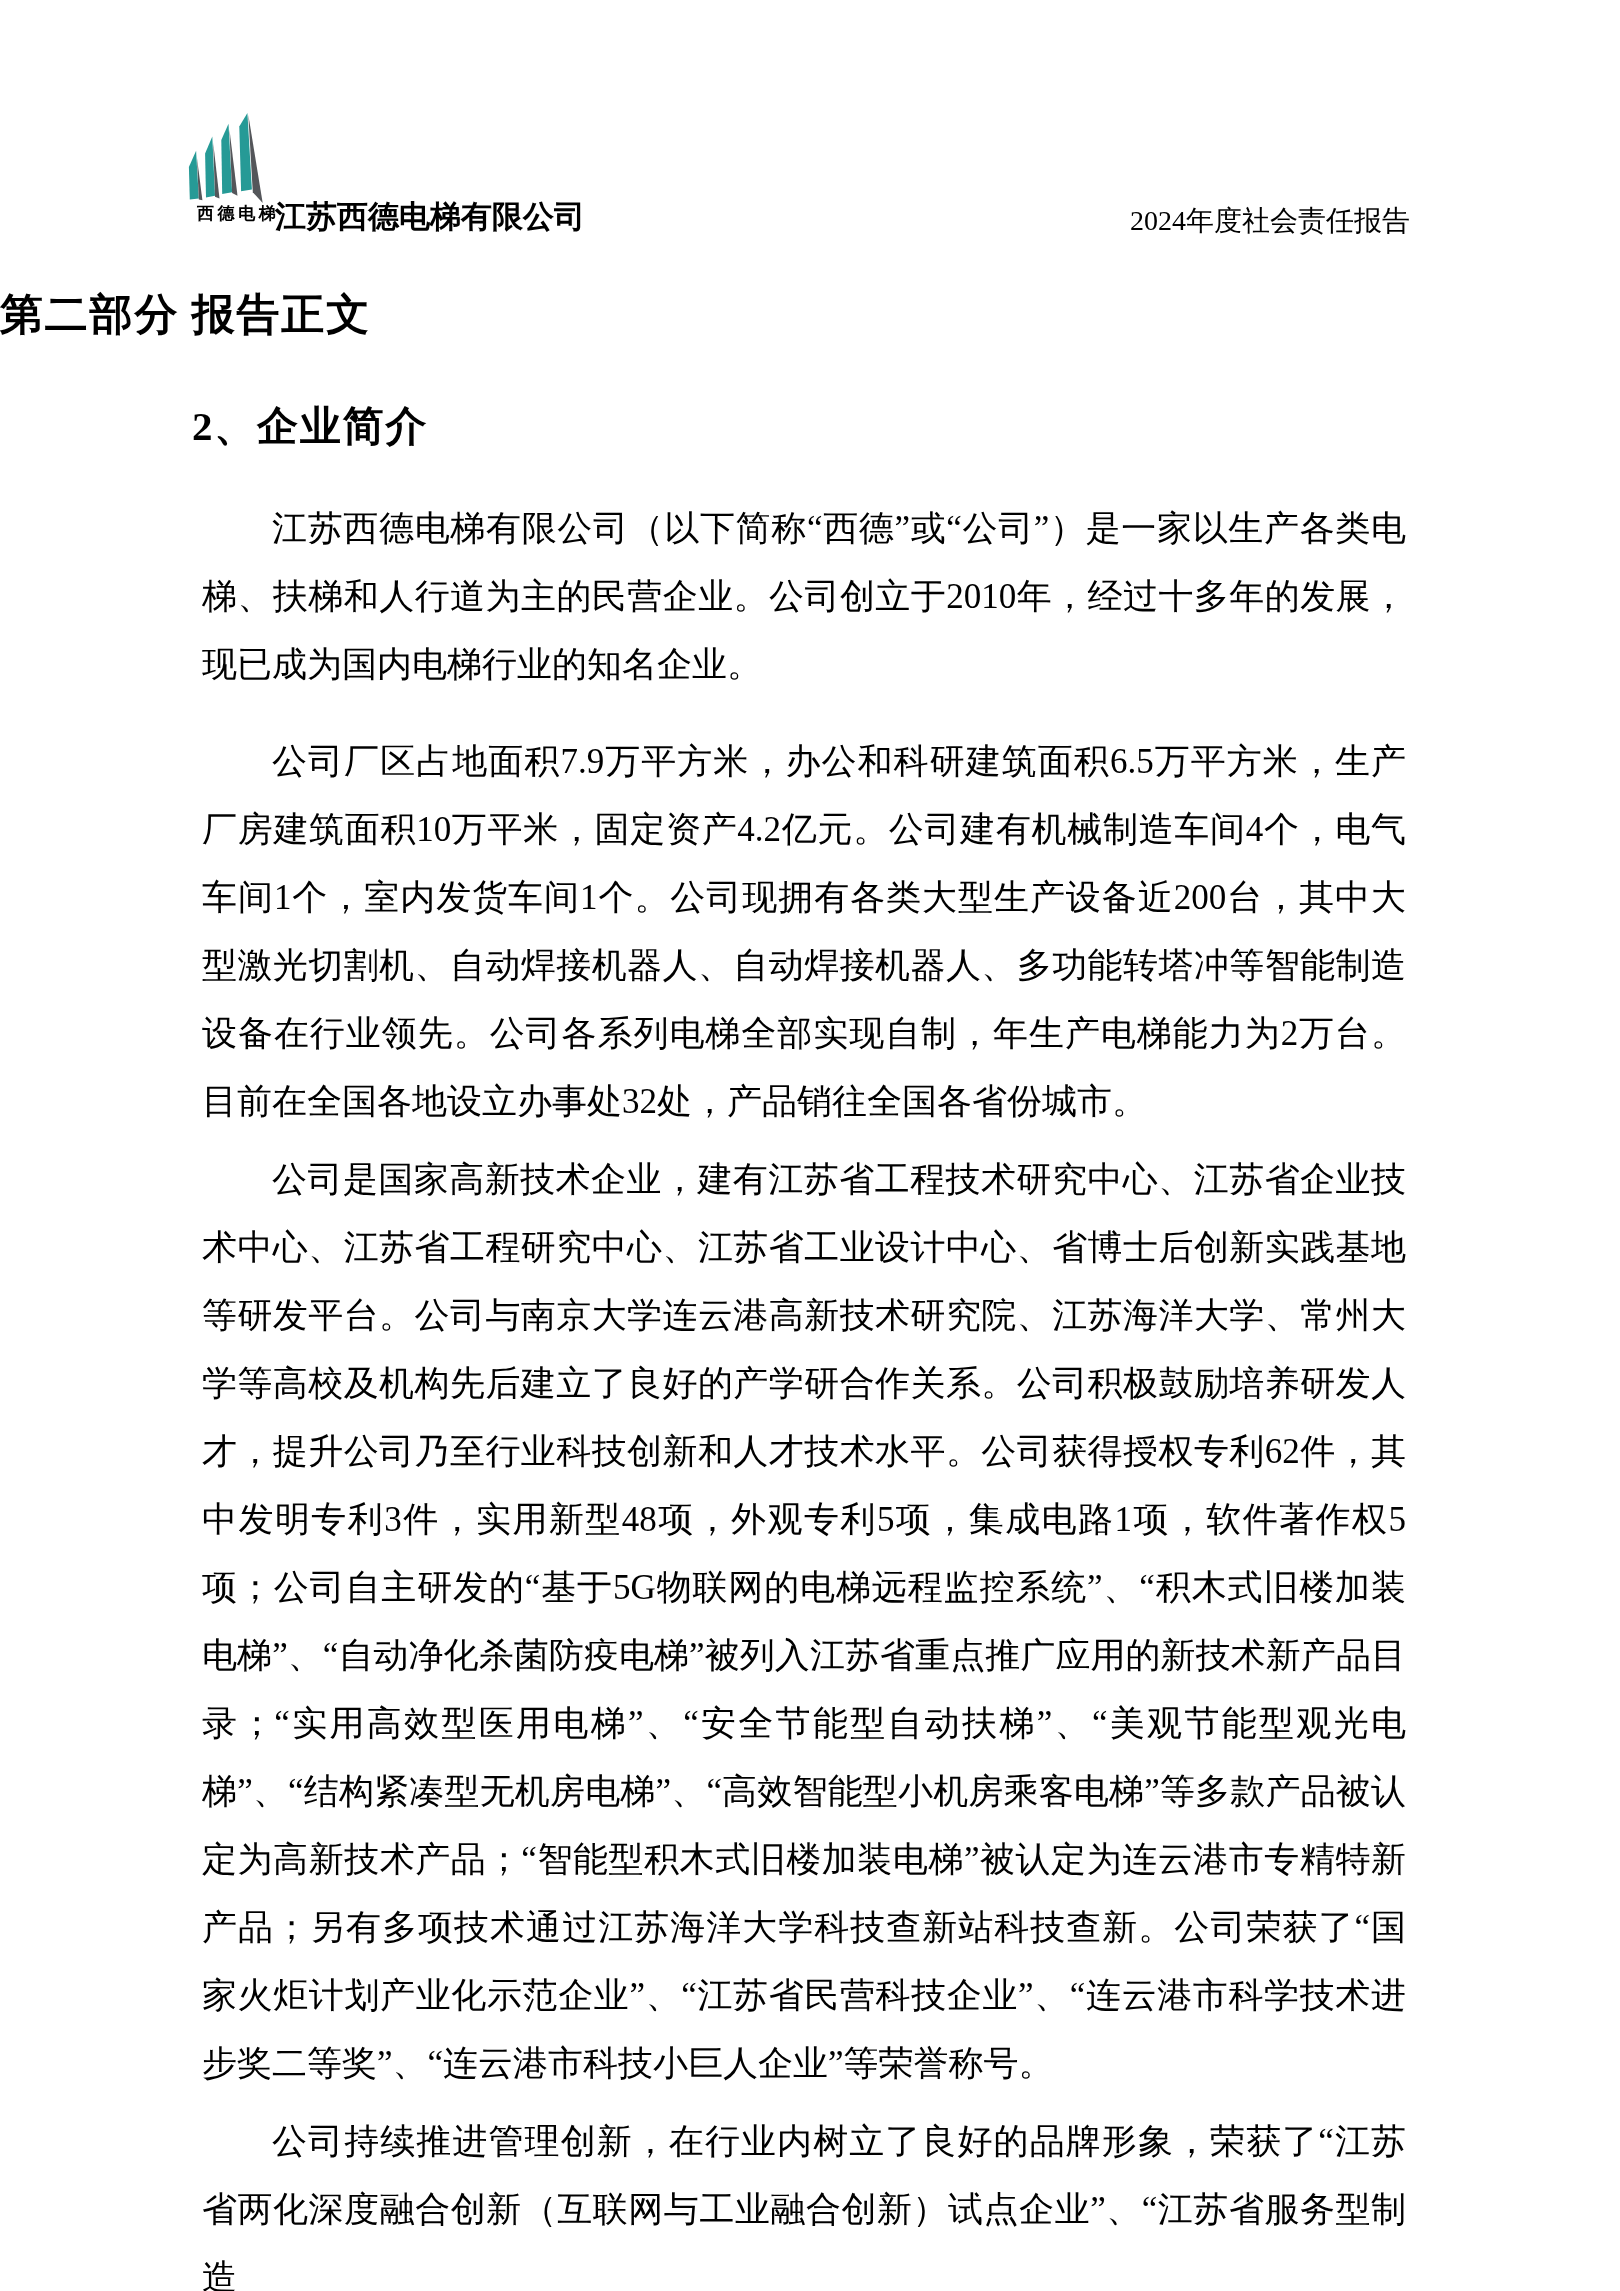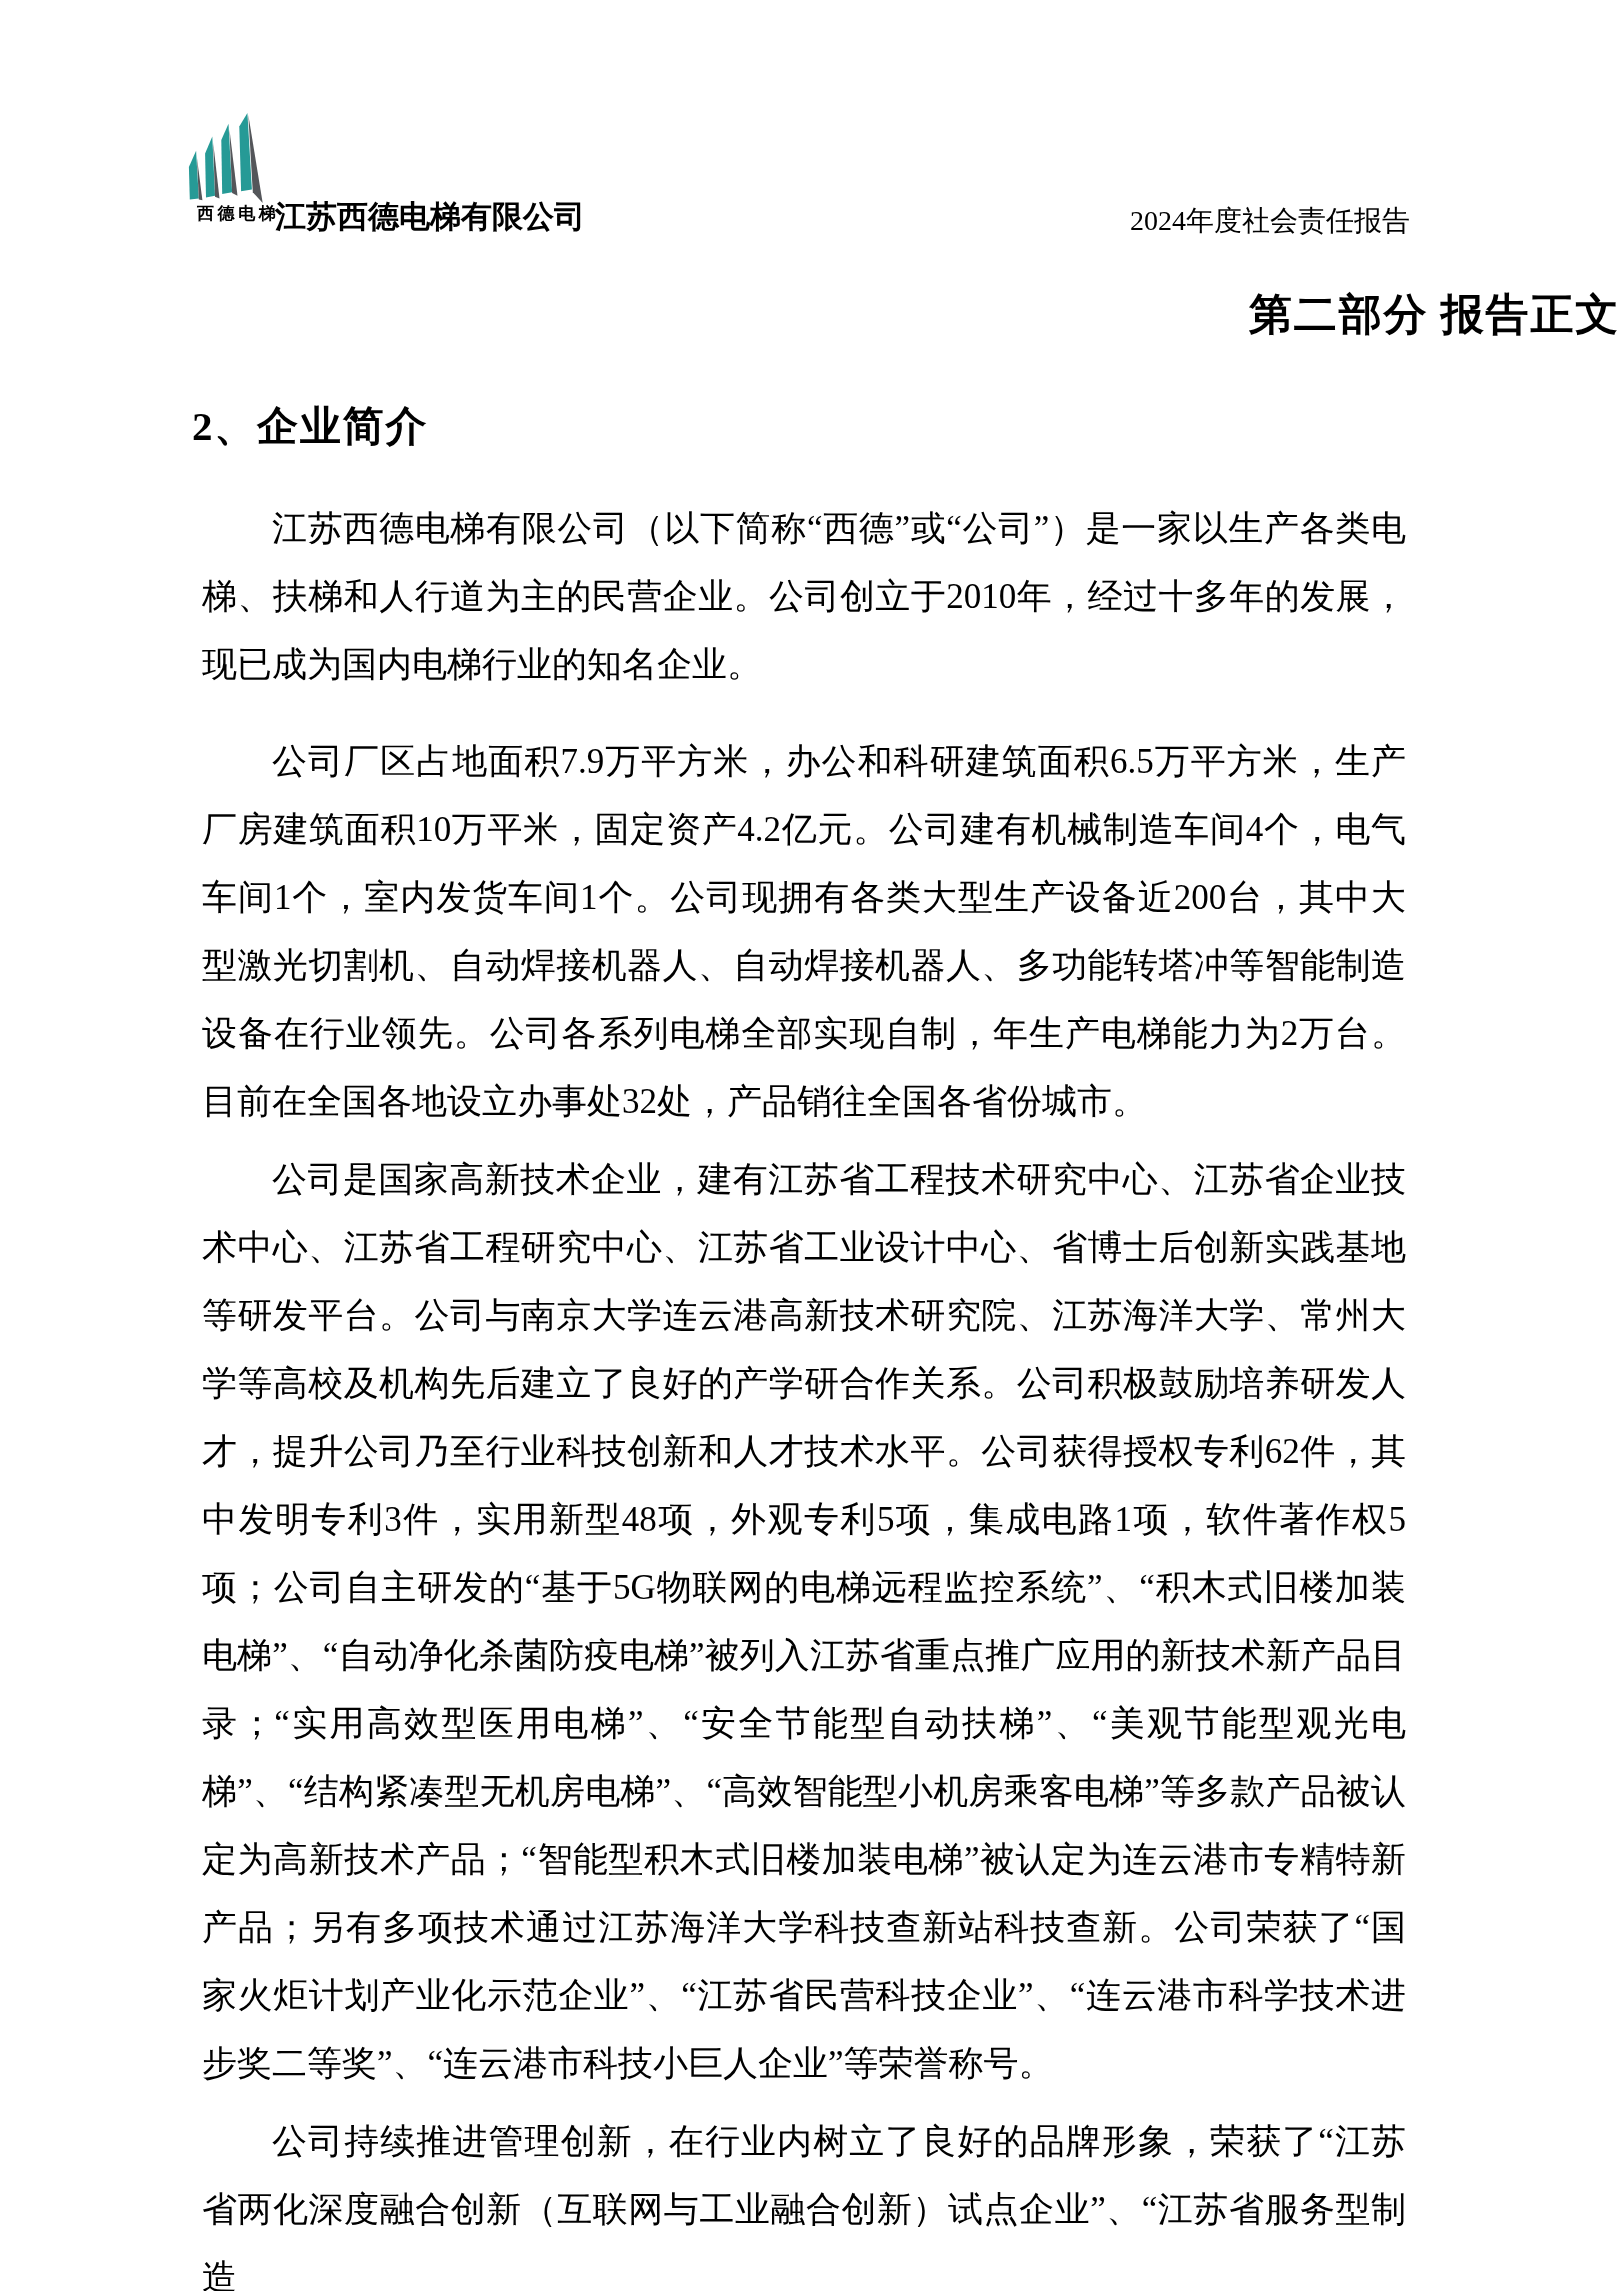--- a/index.html
+++ b/index.html
@@ -47,21 +47,21 @@
     font-size: 28px;
     white-space: nowrap;
   }
   
   .doc-title {
     position: absolute;
     top: 286px;
     left: 0;
     width: 100%;
     margin: 0;
-    text-align: right;
+    text-align: left;
     font-size: 43px;
     font-weight: bold;
     letter-spacing: 1.8px;
   }
   .section-heading {
     position: absolute;
     top: 399px;
     left: 192px;
     margin: 0;
     font-size: 41px;

